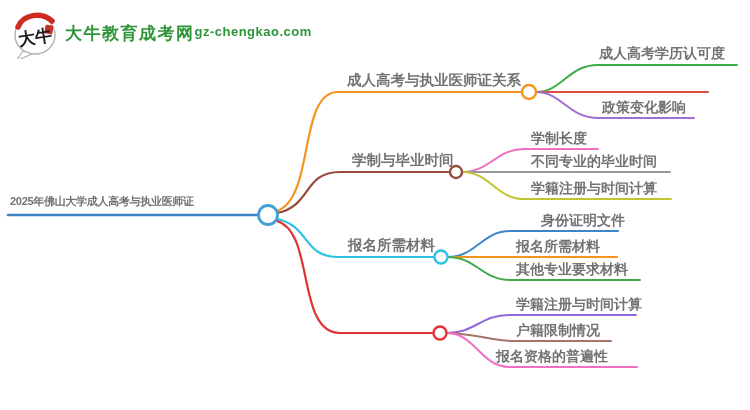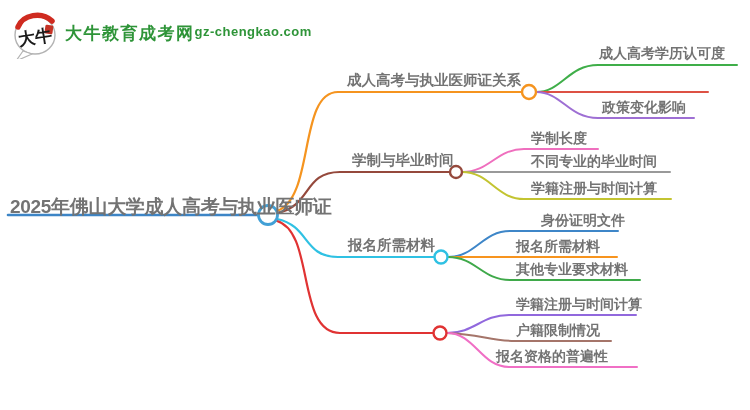--- a/index.html
+++ b/index.html
@@ -13,21 +13,21 @@
   #canvas { position: relative; width: 750px; height: 410px; }
   svg.map-lines { position: absolute; left: 0; top: 0; }
 
   .node-label {
     position: absolute;
     color: #737373;
     font-weight: 600;
     white-space: nowrap;
     cursor: default;
   }
-  .root-label   { font-size: 19px; letter-spacing: -0.3px; }
+  .root-label   { font-size: 11px; letter-spacing: -0.3px; }
   .branch-label { font-size: 14.5px; }
   .leaf-label   { font-size: 14px; }
 
   .logo {
     position: absolute; left: 12px; top: 9px;
     display: flex; align-items: center; gap: 6px;
   }
   .logo-text { display: flex; }
   .logo-title {
     color: #2e9438; font-size: 17px; font-weight: bold; letter-spacing: 1.5px;

